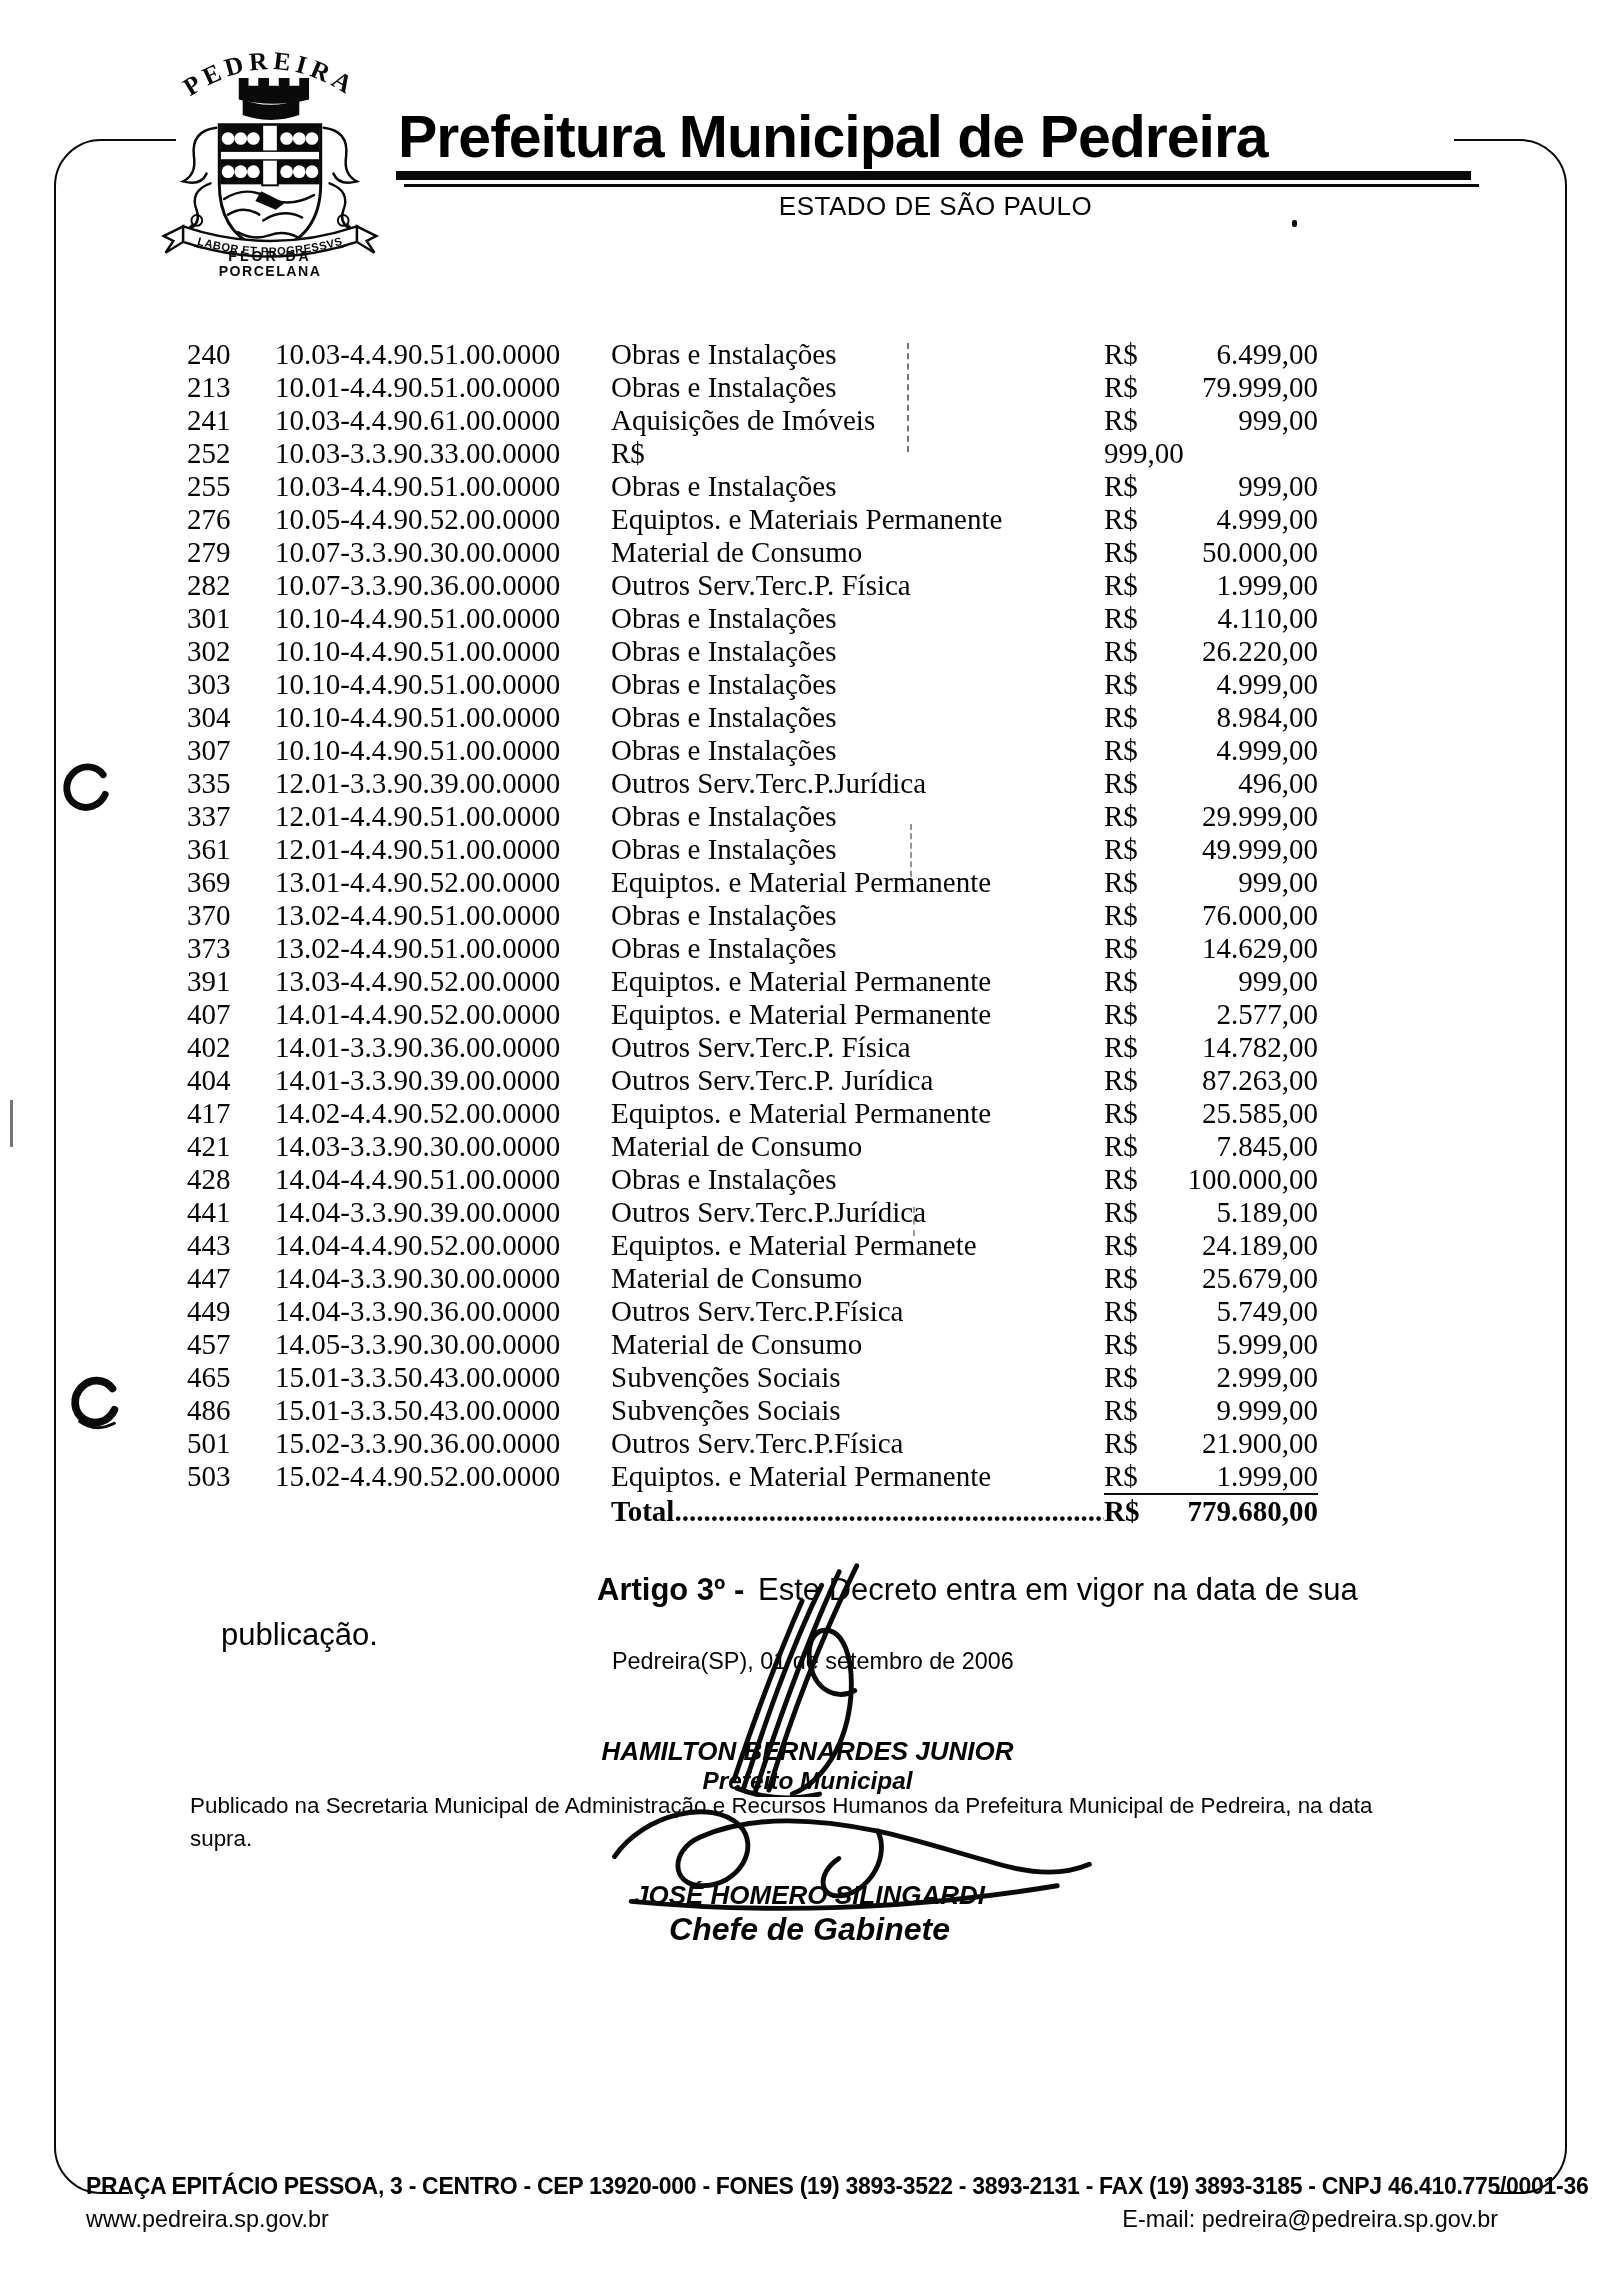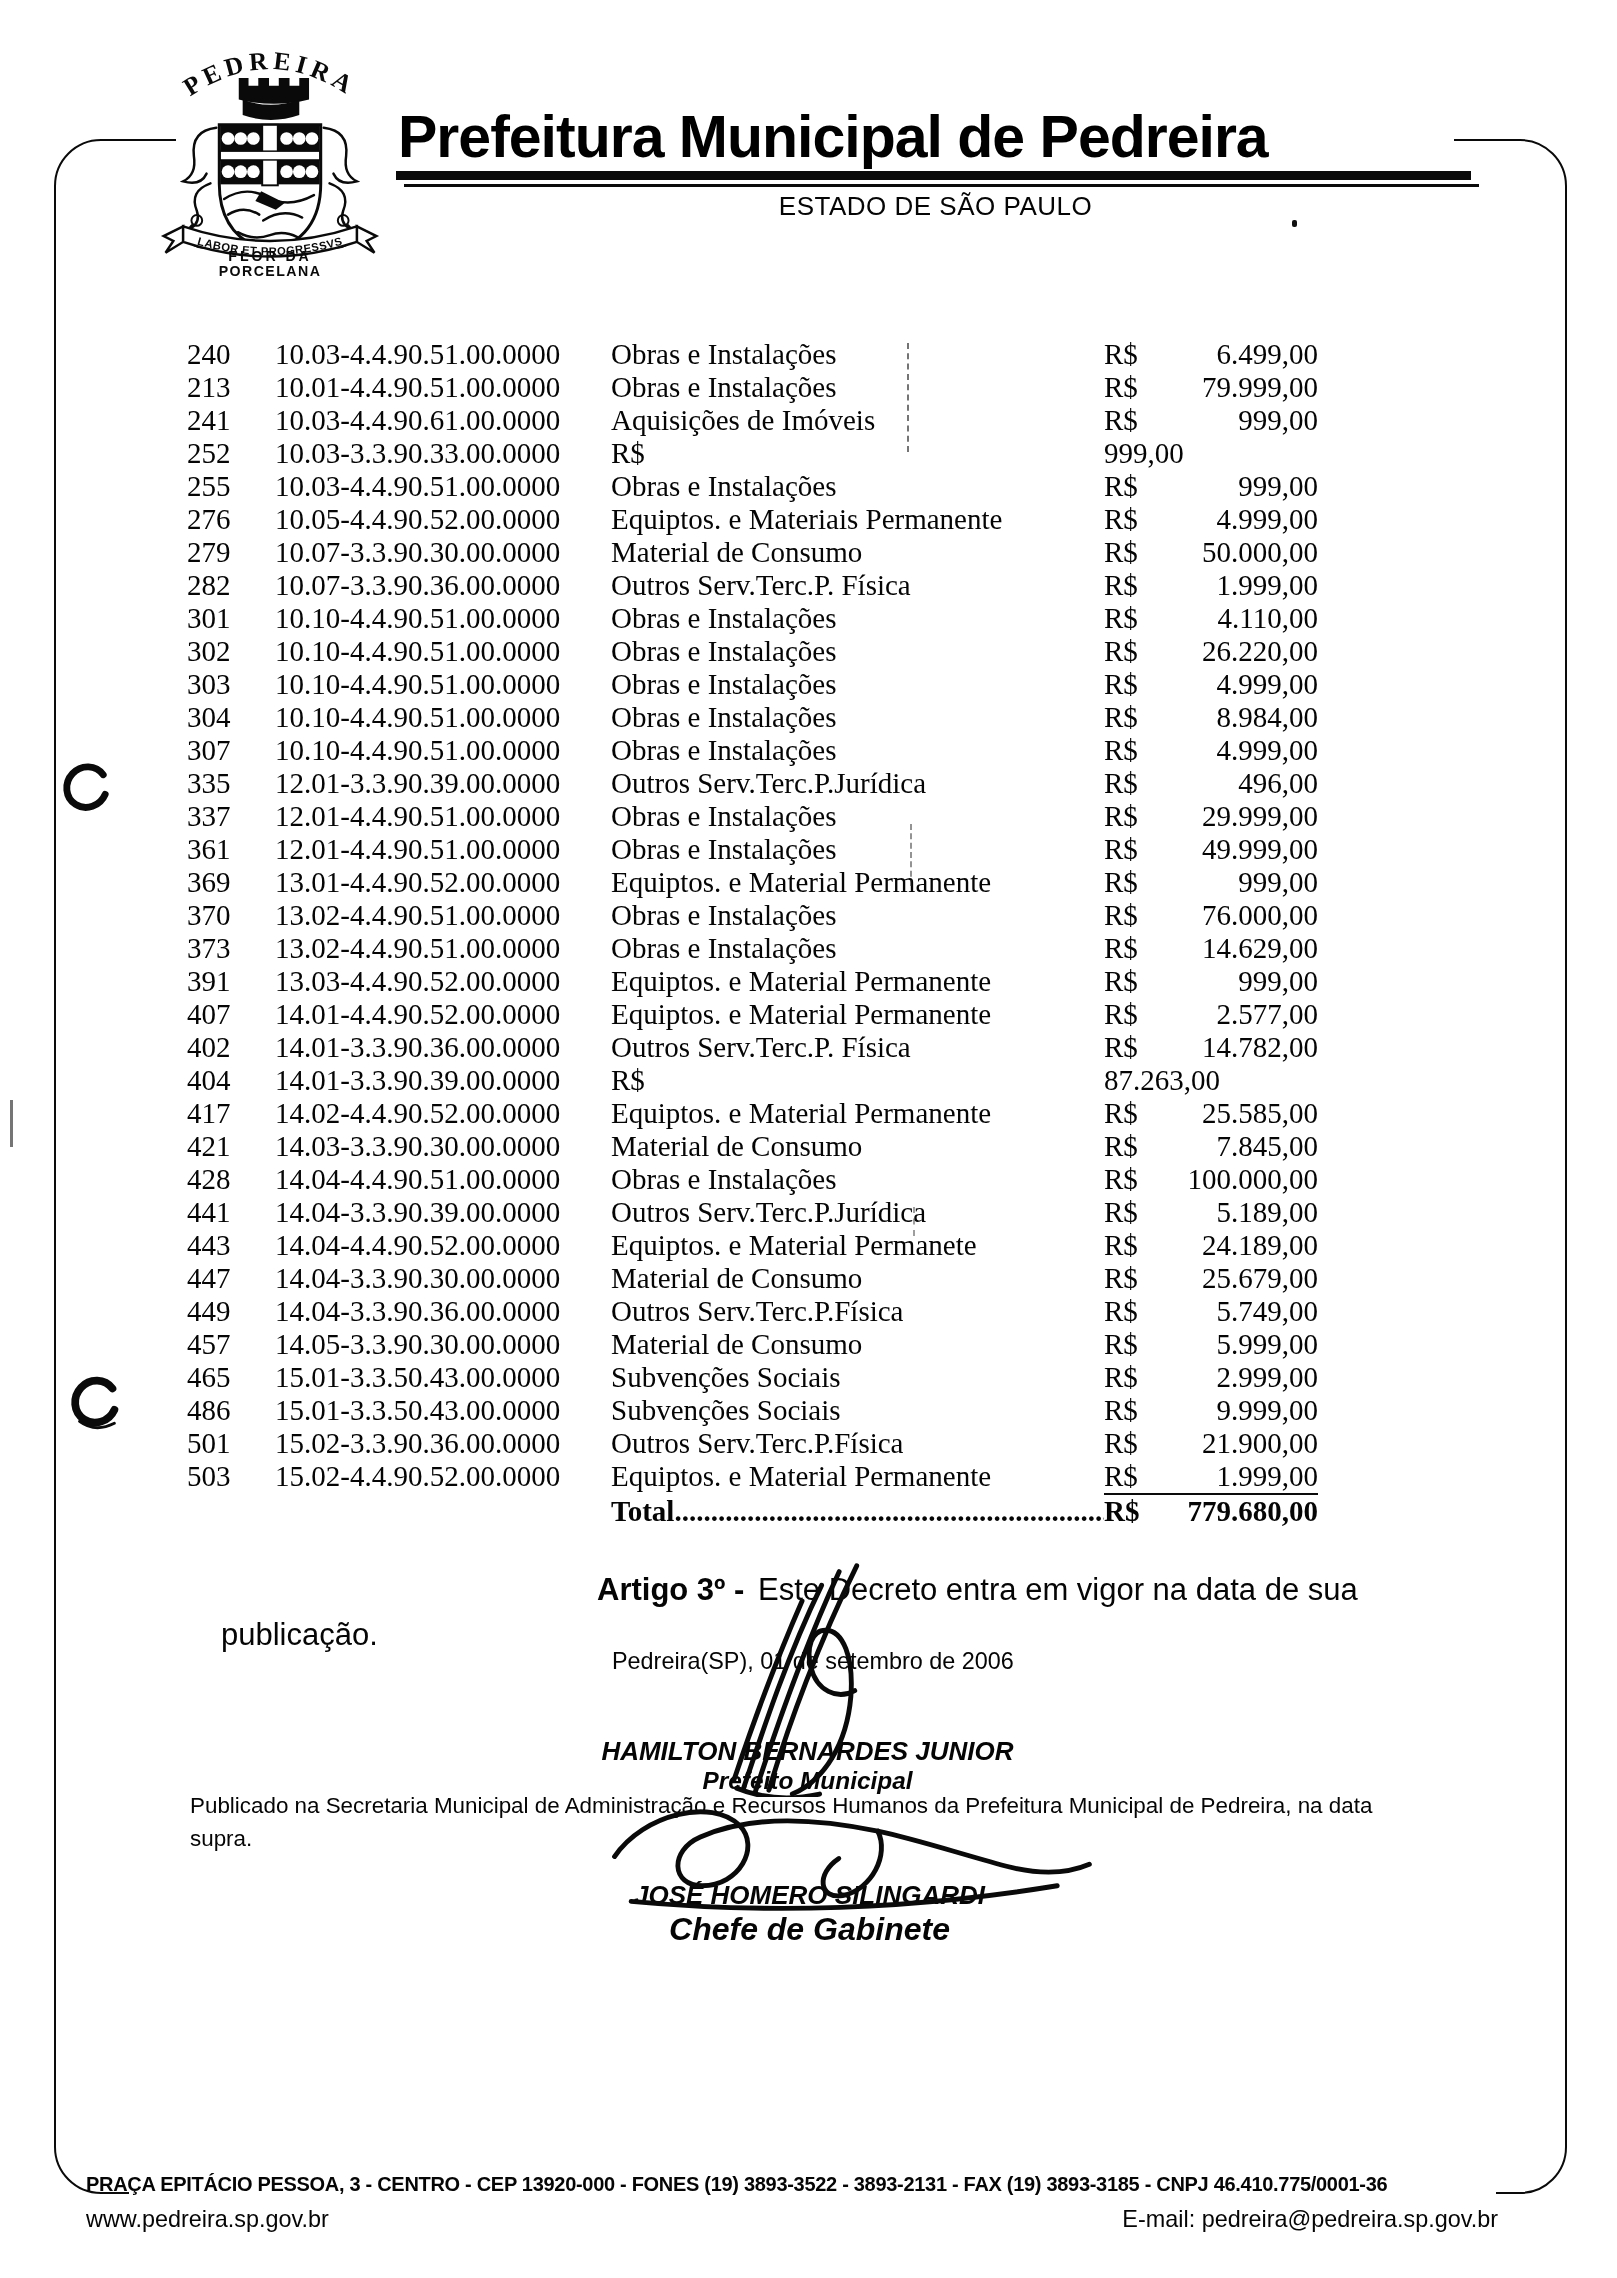--- a/index.html
+++ b/index.html
@@ -48,21 +48,21 @@
   #date-line { left:612px; top:1648px; font-size:23.4px; white-space:nowrap; }
   .signer { text-align:center; font-weight:bold; font-style:italic; white-space:nowrap; }
   #signer1-name { left:583px; top:1736px; width:449px; font-size:26px; }
   #signer1-role { left:583px; top:1767px; width:449px; font-size:24.4px; }
   #published-line1 { left:190px; top:1793px; width:1287px; font-size:22.4px; white-space:nowrap; }
   #published-line2 { left:190px; top:1826px; font-size:22.4px; }
   #signer2-name { left:585px; top:1880px; width:449px; font-size:26px; }
   #signer2-role { left:585px; top:1911px; width:449px; font-size:32px; }
   
   #footer-line1 {
-    left:86px; top:2173px; width:1424px; font-size:20px; font-weight:bold;
+    left:86px; top:2173px; width:1424px; font-size:23px; font-weight:bold;
     letter-spacing:-0.3px; white-space:nowrap;
   }
   #footer-line2 {
     left:86px; top:2206px; width:1412px; display:flex; justify-content:space-between;
     font-size:23.4px;
   }
   
   .artifact { position:absolute; z-index:3; }
   .dotline { border-left:2.9px dashed #2a2a2a; width:0; opacity:.65; }
   #dotline-1 { left:907px; top:343px; height:109px; }
@@ -325,20 +325,21 @@
       <span class="c1">402</span>
       <span class="c2">14.01-3.3.90.36.00.0000</span>
       <span class="c3">Outros Serv.Terc.P. Física</span>
       <span class="c4">R$</span>
       <span class="c5">14.782,00</span>
     </div>
 
     <div class="t-row">
       <span class="c1">404</span>
       <span class="c2">14.01-3.3.90.39.00.0000</span>
+      <span class="c3">Outros Serv.Terc.P. Jurídica</span>
       <span class="c4">R$</span>
       <span class="c5">87.263,00</span>
     </div>
 
     <div class="t-row">
       <span class="c1">417</span>
       <span class="c2">14.02-4.4.90.52.00.0000</span>
       <span class="c3">Equiptos. e Material Permanente</span>
       <span class="c4">R$</span>
       <span class="c5">25.585,00</span>

